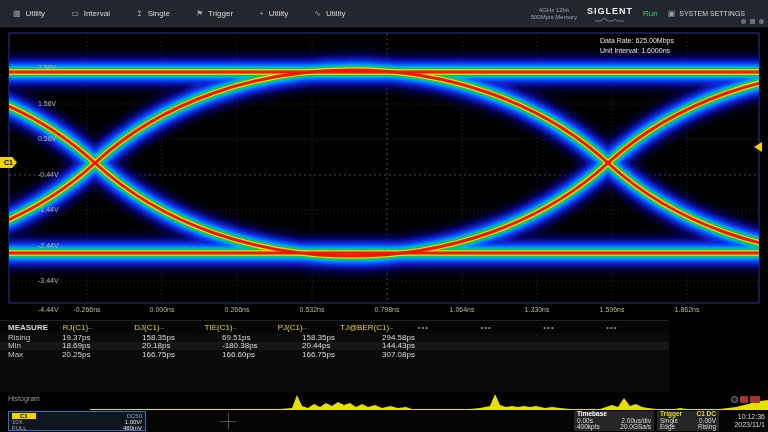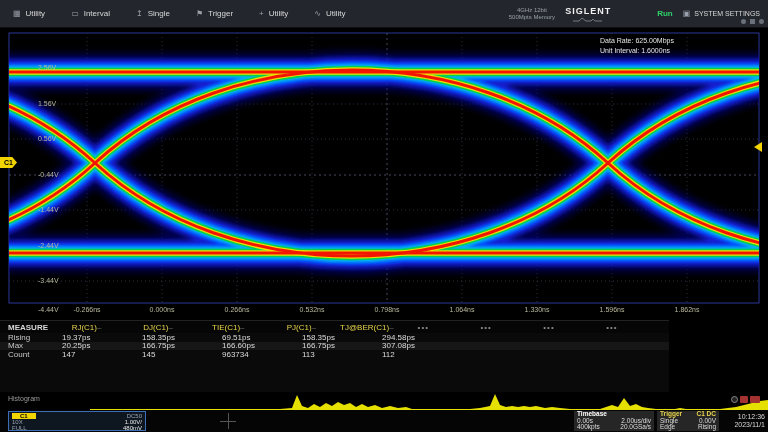--- a/index.html
+++ b/index.html
@@ -10,25 +10,25 @@
   }
   
   #menubar {
     position:absolute; left:0; top:0; width:768px; height:28px;
     background:#23262c; border-bottom:1px solid #0c0e12;
     display:flex; align-items:center;
   }
   .menu-item { display:flex; align-items:center; gap:5px; padding:0 13px; height:28px;
     font-size:8px; color:#d8d8d8; cursor:default; }
   .menu-item .mi-icon { font-size:8px; color:#9aa0ab; }
-  #menu-right { margin-left:auto; display:flex; align-items:center; gap:10px; padding-right:8px; }
+  #menu-right { margin-left:auto; display:flex; align-items:center; gap:10px; padding-right:23px; }
   #specs { text-align:center; font-size:6px; line-height:7px; color:#9aa0ab; }
   #brand { font-size:9px; font-weight:bold; letter-spacing:1px; color:#f0f0f0; text-align:center; }
   #brand svg { display:block; margin:1px auto 0; }
-  #run-status { font-size:8px; font-weight:bold; color:#2fd06a;margin-left:36px; }
+  #run-status { font-size:8px; font-weight:normal; color:#2fd06a; }
   #system-settings { display:flex; align-items:center; gap:4px; font-size:7px; color:#d8d8d8; }
   #system-settings .mi-icon { color:#9aa0ab; font-size:8px; }
   #mini-icons { position:absolute; right:4px; top:19px; display:flex; gap:4px; }
   .mini-ic { width:5px; height:5px; background:#6a707a; }
   .mini-ic.round { border-radius:50%; }
   
   #plot { position:absolute; left:0; top:28px; width:768px; height:292px; background:#000; }
   #plot svg.eye-svg { position:absolute; left:0; top:0; }
   #plot-info { position:absolute; left:600px; top:8px; font-size:7px; line-height:10px; color:#e6e6e6; }
   .ylabel { position:absolute; left:38px; font-size:7px; color:#b9b99c; }
@@ -40,21 +40,21 @@
     clip-path:polygon(100% 0,0 50%,100% 100%); }
   
   #measure { position:absolute; left:0; top:320px; width:669px; height:72px; background:#0a0a0a;
     border-top:1px solid #222; font-size:8px; }
   .mrow { display:flex; align-items:center; height:8.5px; }
   .mrow:nth-child(odd):not(.mhead) { background:#161616; }
   .mhead { height:12px; background:#060606; }
   .mc0 { width:62px; padding-left:8px; color:#c8c8c8; }
   .mhead .mc0 { font-weight:bold; color:#d8d8d8; }
   .mc { width:80px; color:#dcdcdc; }
-  .mh { display:flex; justify-content:flex-end; padding-right:24px; color:#e8d44c; }
+  .mh { display:flex; justify-content:center; padding-right:24px; color:#e8d44c; }
   .mh .dash { color:#707070; }
   .mcE { width:74px; color:#8a8a8a; letter-spacing:1px; }
   .plus { position:absolute; width:16px; height:16px; }
   .plus::before, .plus::after { content:""; position:absolute; background:#777; }
   .plus::before { left:0; top:7.5px; width:16px; height:1px; }
   .plus::after { left:7.5px; top:0; width:1px; height:16px; }
   .plus.dim::before, .plus.dim::after { background:#555; }
   
   #histo { position:absolute; left:0; top:392px; width:768px; height:18px; background:#000; }
   #histo-label { position:absolute; left:8px; top:3px; font-size:7px; color:#9a9a9a; }
@@ -256,34 +256,34 @@
     </div>
     <div class="mrow">
       <span class="mc0">Rising</span>
       <span class="mc">19.37ps</span>
       <span class="mc">158.35ps</span>
       <span class="mc">69.51ps</span>
       <span class="mc">158.35ps</span>
       <span class="mc">294.58ps</span>
     </div>
     <div class="mrow">
+      <span class="mc0">Min</span>
+      <span class="mc">18.69ps</span>
+      <span class="mc">20.18ps</span>
+      <span class="mc">-180.38ps</span>
+      <span class="mc">20.44ps</span>
+      <span class="mc">144.43ps</span>
+    </div>
+    <div class="mrow">
       <span class="mc0">Max</span>
       <span class="mc">20.25ps</span>
       <span class="mc">166.75ps</span>
       <span class="mc">166.60ps</span>
       <span class="mc">166.75ps</span>
       <span class="mc">307.08ps</span>
-    </div>
-    <div class="mrow">
-      <span class="mc0">Count</span>
-      <span class="mc">147</span>
-      <span class="mc">145</span>
-      <span class="mc">963734</span>
-      <span class="mc">113</span>
-      <span class="mc">112</span>
     </div>
 
   </div>
 
   <div id="histo">
     <span id="histo-label">Histogram</span>
     <svg width="768" height="18" viewBox="0 0 768 18">
       <polygon fill="#e6e000" points="
         90,17 280,17 292,16 297,3 302,14 308,16 314,12 320,15 326,11 332,14 338,10 344,13
         350,11 356,15 362,12 368,15 375,13 382,16 390,14 398,16 406,15 412,17

